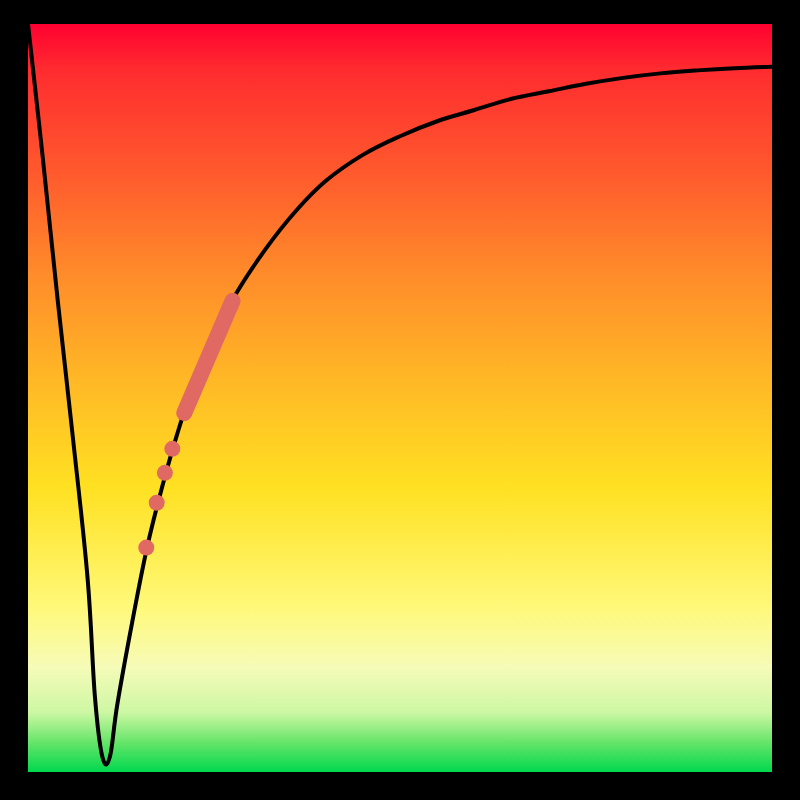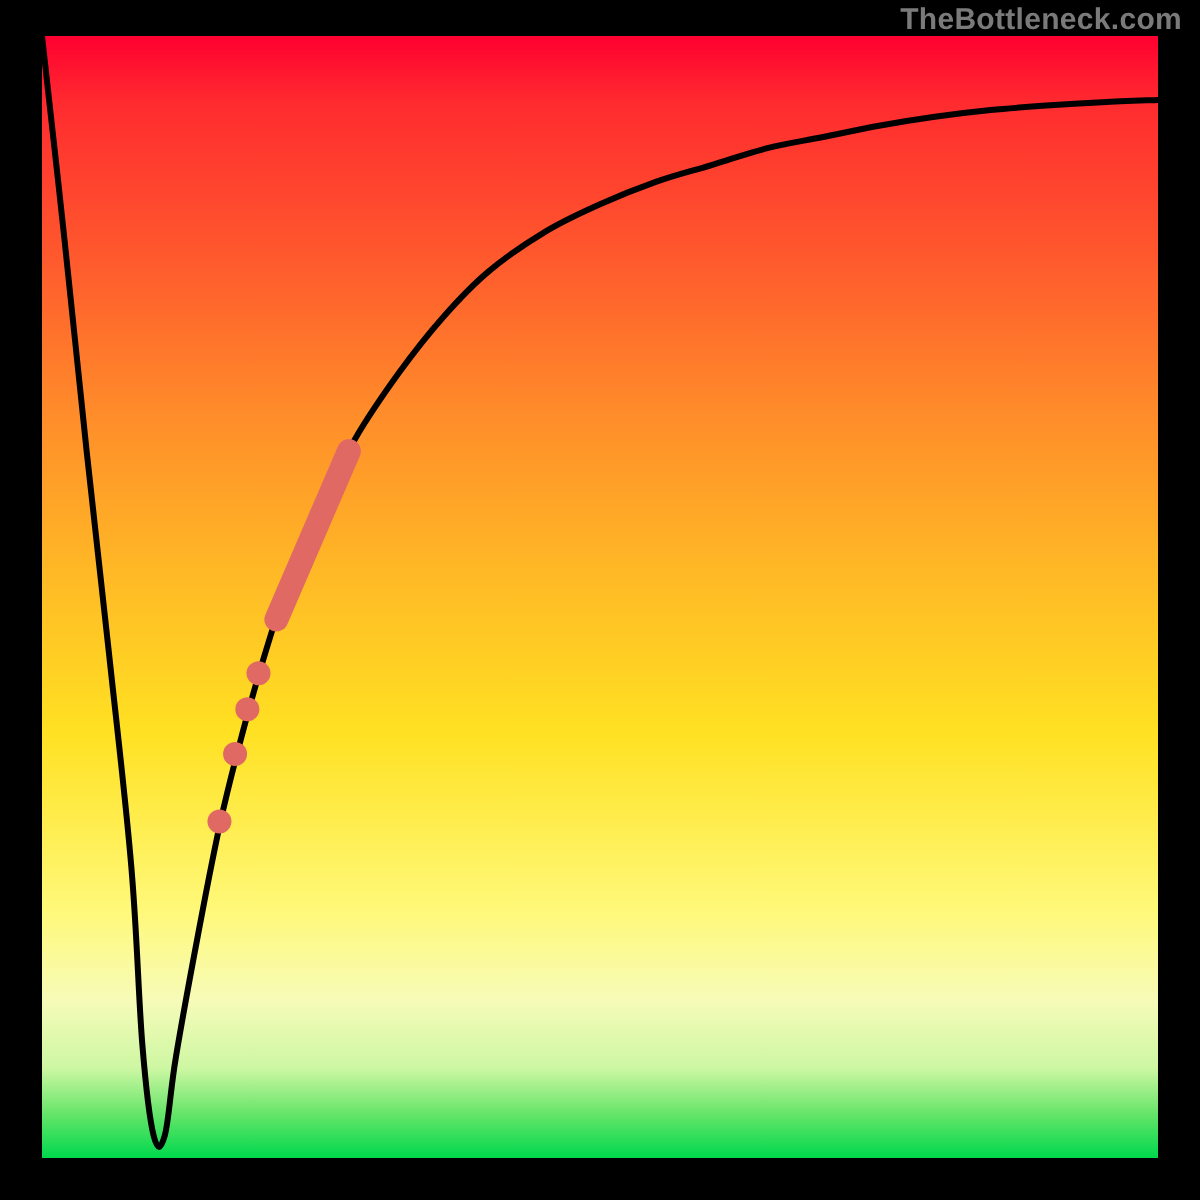--- a/index.html
+++ b/index.html
@@ -71,14 +71,13 @@
     <div class="gradient"></div>
     <svg id="chart-svg" class="svg-layer" viewBox="0 0 744 748" preserveAspectRatio="none">
         <path d="M 0,0 C 2.6784,24.235199999999995 9.523200000000001,84.82319999999999 14.88,134.64 C 20.236800000000002,184.4568 24.403200000000002,226.9432 29.76,276.76 C 35.1168,326.5768 39.2832,361.5832 44.64,411.4 C 49.9968,461.2168 55.5024,506.39599999999996 59.52,553.52 C 63.537600000000005,600.644 64.2816,640.8864000000001 66.96,673.2 C 69.63839999999999,705.5136 71.72160000000001,722.2687999999999 74.4,733.04 C 77.0784,743.8112 79.1616,742.4648 81.84,733.04 C 84.5184,723.6152 85.2624,704.9152 89.28,680.6800000000001 C 93.2976,656.4448000000001 98.8032,626.6744 104.16000000000001,598.4 C 109.51680000000002,570.1256 113.68320000000001,547.8352 119.04,523.6 C 124.3968,499.3648 128.5632,483.956 133.92,463.76 C 139.27679999999998,443.56399999999996 143.44320000000002,428.90319999999997 148.8,411.4 C 154.1568,393.8968 156.984,384.0232 163.68,366.52 C 170.376,349.0168 177.9648,331.6632 186,314.16 C 194.0352,296.65680000000003 198.9456,285.4368 208.32000000000002,269.28 C 217.69440000000003,253.12319999999997 227.36640000000003,239.21039999999996 238.08,224.39999999999998 C 248.7936,209.5896 257.1264,199.1176 267.84,187 C 278.55359999999996,174.8824 285.54720000000003,167.17799999999994 297.6,157.07999999999993 C 309.6528,146.9819999999999 321.408,138.97839999999997 334.8,130.89999999999998 C 348.192,122.8216 358.608,118.25880000000004 372,112.20000000000005 C 385.392,106.14120000000005 395.80800000000005,101.95240000000003 409.20000000000005,97.24000000000001 C 422.59200000000004,92.52759999999999 433.008,90.05919999999999 446.4,86.01999999999998 C 459.792,81.98079999999997 470.208,78.16599999999997 483.6,74.79999999999995 C 496.992,71.43399999999994 507.40799999999996,70.01279999999994 520.8,67.31999999999994 C 534.192,64.62719999999993 544.608,62.26351999999991 558,59.83999999999992 C 571.392,57.41647999999993 581.808,55.740959999999994 595.2,53.855999999999995 C 608.5920000000001,51.971039999999995 619.008,50.71439999999992 632.4,49.36799999999994 C 645.7919999999999,48.02159999999996 656.2080000000001,47.318480000000065 669.6,46.37600000000009 C 682.992,45.433520000000115 693.4079999999999,44.80520000000006 706.8,44.13200000000006 C 720.192,43.45880000000006 737.304,42.905280000000076 744,42.63600000000008" fill="none" stroke="#000000" stroke-width="4" stroke-linecap="round" stroke-linejoin="round"></path>
         <line x1="156.23999999999998" y1="388.96000000000004" x2="204.60000000000002" y2="276.76" stroke="#e06a63" stroke-width="16" stroke-linecap="round"></line>
         <circle cx="144.33599999999998" cy="424.864" r="8" fill="#e06a63" stroke="#c45650" stroke-width="0"></circle>
         <circle cx="136.896" cy="448.8" r="8" fill="#e06a63" stroke="#c45650" stroke-width="0"></circle>
         <circle cx="128.71200000000002" cy="478.72" r="8" fill="#e06a63" stroke="#c45650" stroke-width="0"></circle>
         <circle cx="118.296" cy="523.6" r="8" fill="#e06a63" stroke="#c45650" stroke-width="0"></circle>
       </svg>
   </div>
-  <div class="watermark">TheBottleneck.com</div>
 </div>
 
 </body></html>

